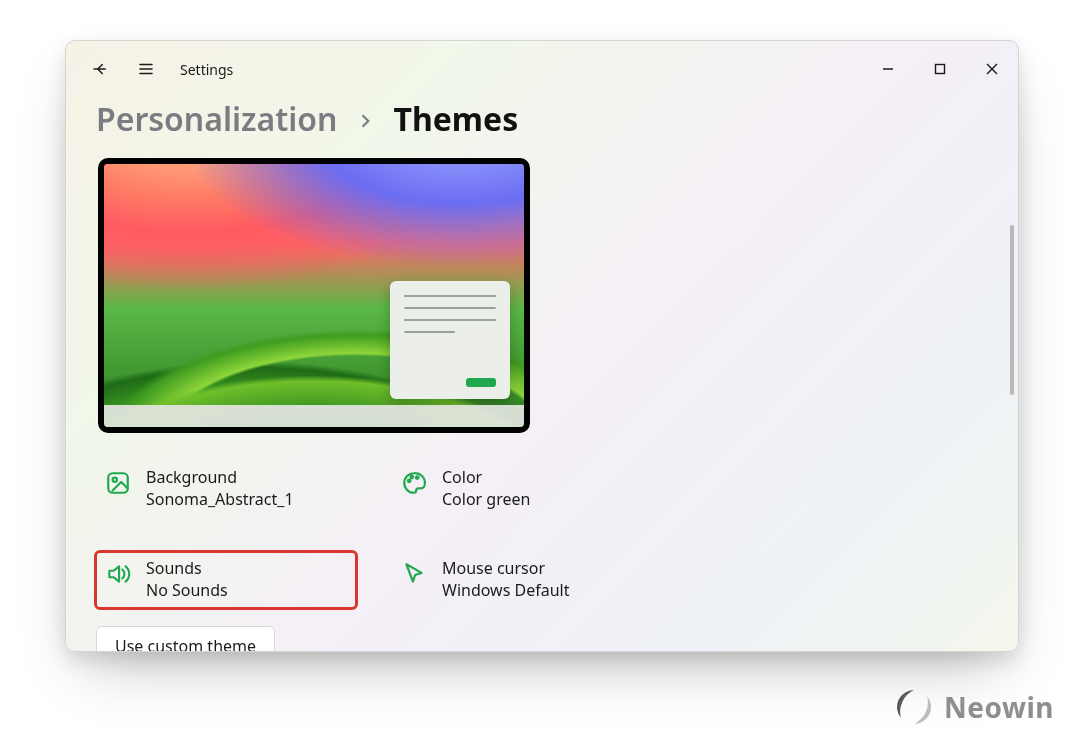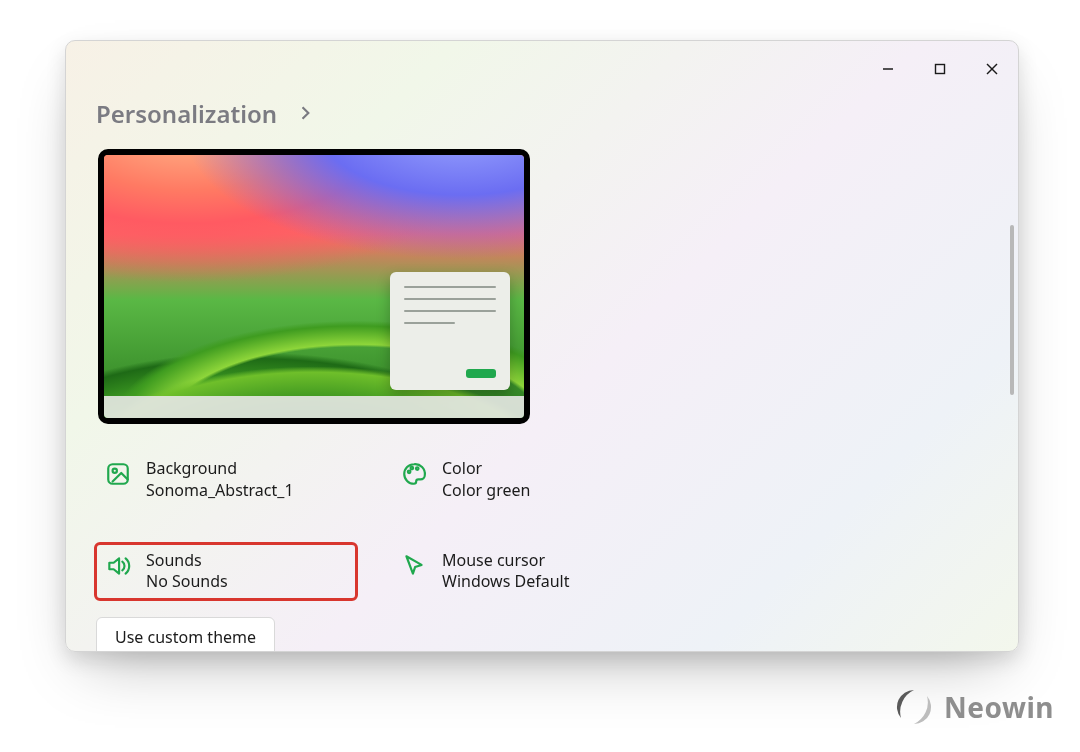--- a/index.html
+++ b/index.html
@@ -26,21 +26,21 @@
   .tb-left{display:flex;align-items:center;gap:6px;padding-left:14px;}
   .tb-btn{width:40px;height:40px;border-radius:6px;display:flex;align-items:center;justify-content:center;}
   .tb-btn svg{width:18px;height:18px;stroke:var(--text);}
   .app-title{font-size:14px;margin-left:8px;}
   .tb-right{margin-left:auto;display:flex;}
   .cap-btn{width:52px;height:40px;display:flex;align-items:center;justify-content:center;}
   .cap-btn svg{width:12px;height:12px;stroke:var(--text);stroke-width:1.4;fill:none;}
 
   
   .content{position:relative;padding:0 30px 20px 30px;height:calc(100% - 56px);}
-  .breadcrumb{display:flex;align-items:center;gap:18px;font-size:24px;font-weight:600;line-height:1.1;margin:4px 0 22px 0;}
+  .breadcrumb{display:flex;align-items:center;gap:18px;font-size:32px;font-weight:600;line-height:1.1;margin:4px 0 22px 0;}
   .breadcrumb .parent{color:#7b7b82;font-weight:600;}
   .breadcrumb .chev svg{width:20px;height:20px;stroke:#7b7b82;stroke-width:2.6;fill:none;}
   .breadcrumb .current{color:#111;font-weight:700;}
 
   
   .preview{
     position:relative;width:420px;height:263px;border-radius:10px;overflow:hidden;
     border:6px solid #000;background:#000;margin-left:2px;
   }
   .wall{
@@ -91,20 +91,36 @@
   .wm-logo{width:36px;height:36px;position:relative;}
   .wm-logo svg{width:36px;height:36px;}
 </style>
 </head>
 <body>
 <div class="canvas">
 
   <div class="window">
 
     <div class="titlebar">
+      <div class="tb-left">
+        <div class="tb-btn">
+          <svg viewBox="0 0 24 24" fill="none" stroke-width="2" stroke-linecap="round" stroke-linejoin="round">
+            <path d="M15 6l-6 6 6 6"></path>
+              <path d="M4 12h15"></path>
+          </svg>
+        </div>
+        <div class="tb-btn">
+          <svg viewBox="0 0 24 24" fill="none" stroke-width="2" stroke-linecap="round">
+            <line x1="4" y1="6" x2="20" y2="6"></line>
+            <line x1="4" y1="12" x2="20" y2="12"></line>
+            <line x1="4" y1="18" x2="20" y2="18"></line>
+          </svg>
+        </div>
+        <div class="app-title">Settings</div>
+      </div>
       <div class="tb-right">
         <div class="cap-btn">
           <svg viewBox="0 0 12 12">
               <line x1="1" y1="6" x2="11" y2="6"></line>
             </svg>
         </div>
         <div class="cap-btn">
           <svg viewBox="0 0 12 12">
               <rect x="1.5" y="1.5" width="9" height="9"></rect>
             </svg>
@@ -120,20 +136,21 @@
 
     <div class="content">
 
       <div class="breadcrumb">
         <span class="parent">Personalization</span>
         <span class="chev">
           <svg viewBox="0 0 24 24">
               <polyline points="9 5 16 12 9 19"></polyline>
             </svg>
         </span>
+        <span class="current">Themes</span>
       </div>
 
       
       <div class="preview">
         <div class="wall"></div>
         <div class="mini-window">
           <div class="line"></div>
             <div class="line"></div>
             <div class="line"></div>
             <div class="line short"></div>

